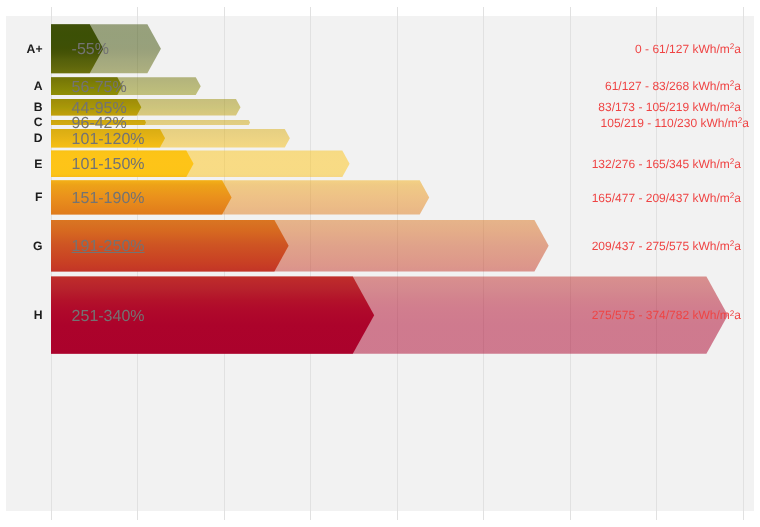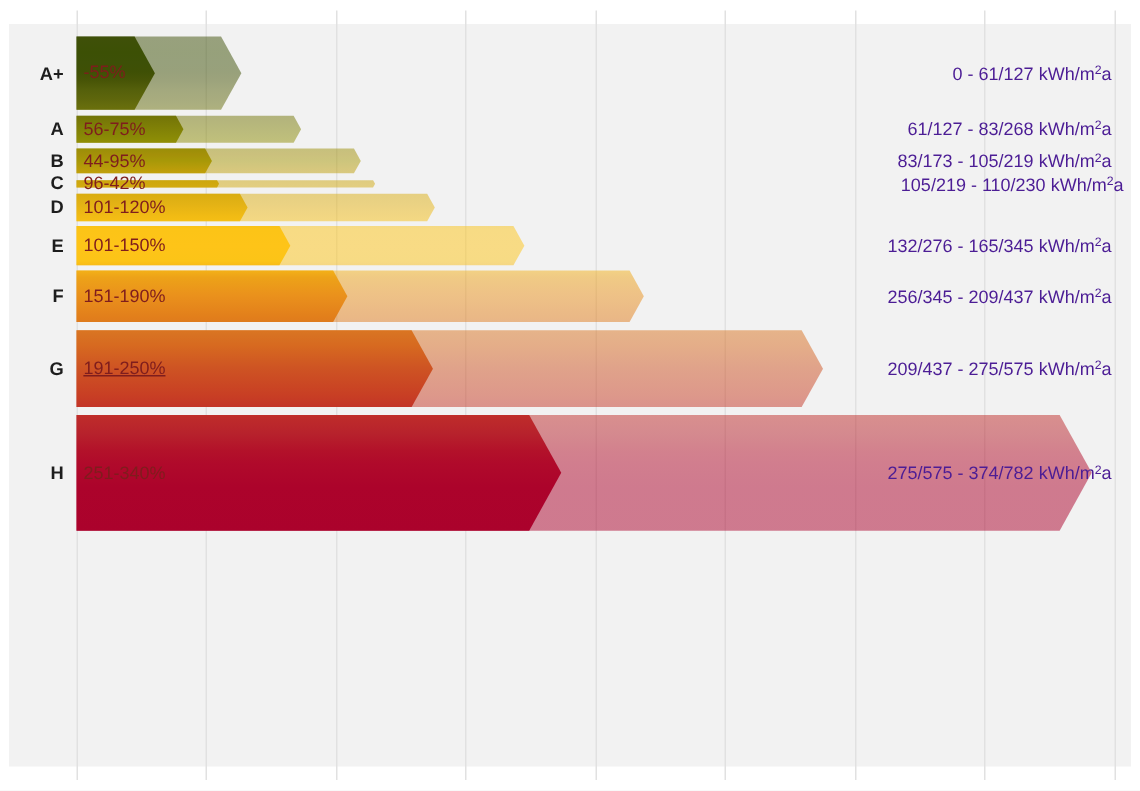--- a/index.html
+++ b/index.html
@@ -10,24 +10,24 @@
     -webkit-font-smoothing:antialiased;
     text-rendering:geometricPrecision;
   }
   #chart{position:relative;width:760px;height:527px;}
   .plot-bg{position:absolute;left:6px;top:16px;width:748px;height:495px;background:#f2f2f2;}
   .gridline{position:absolute;width:1px;background:#e1e1e1;}
   svg.arrows{position:absolute;left:0;top:0;width:760px;height:527px;}
   #labels{position:absolute;left:0;top:0;width:760px;height:527px;transform:translateZ(0);}
   .row-label{position:absolute;text-align:right;font-weight:bold;font-size:12.2px;color:#1d1d1d;
              line-height:1;white-space:nowrap;}
-  .range-label{position:absolute;text-align:right;font-size:12px;color:#4c1d95;
+  .range-label{position:absolute;text-align:right;font-size:12px;color:#ef4444;
              line-height:1;white-space:nowrap;}
   .range-label sup{font-size:0.68em;vertical-align:baseline;position:relative;top:-0.47em;}
-  .pct-label{position:absolute;font-size:12px;color:#7f1d1d;line-height:1;white-space:nowrap;}
+  .pct-label{position:absolute;font-size:16px;color:#737373;line-height:1;white-space:nowrap;margin-left:16px;}
 </style>
 </head>
 <body>
 
 <div id="chart">
   <div class="plot-bg"></div>
   <div id="gridlines">
       <div class="gridline" style="left: 50.5px; top: 7.4px; height: 512.6px; background: rgb(225, 225, 225);"></div>
       <div class="gridline" style="left: 137.05px; top: 7.4px; height: 512.6px; background: rgb(225, 225, 225);"></div>
       <div class="gridline" style="left: 223.6px; top: 7.4px; height: 512.6px; background: rgb(225, 225, 225);"></div>
@@ -118,21 +118,21 @@
     <div class="row-label" style="right: 717.5px; top: 132.15px;">D</div>
     <div class="pct-label" style="left: 55.6px; top: 132px;">101-120%</div>
     <div class="row-label" style="right: 717.5px; top: 157.6px;">E</div>
     <div class="pct-label" style="left: 55.6px; top: 157.45px;">101-150%</div>
     <div class="range-label" style="right: 19px; top: 157.9px;">
       <span>132/276 - 165/345</span><span> kWh/m<sup>2</sup>a</span>
     </div>
     <div class="row-label" style="right: 717.5px; top: 191.3px;">F</div>
     <div class="pct-label" style="left: 55.6px; top: 191.15px;">151-190%</div>
     <div class="range-label" style="right: 19px; top: 191.6px;">
-      <span>256/345 - 209/437</span><span> kWh/m<sup>2</sup>a</span>
+      <span>165/477 - 209/437</span><span> kWh/m<sup>2</sup>a</span>
     </div>
     <div class="row-label" style="right: 717.5px; top: 239.6px;">G</div>
     <div class="pct-label" style="left: 55.6px; top: 239.45px; text-decoration: underline;">191-250%</div>
     <div class="range-label" style="right: 19px; top: 239.9px;">
       <span>209/437 - 275/575</span><span> kWh/m<sup>2</sup>a</span>
     </div>
     <div class="row-label" style="right: 717.5px; top: 309.05px;">H</div>
     <div class="pct-label" style="left: 55.6px; top: 308.9px; text-align: right;">251-340%</div>
     <div class="range-label" style="right: 19px; top: 309.35px;">
       <span>275/575 - 374/782</span><span> kWh/m<sup>2</sup>a</span>

